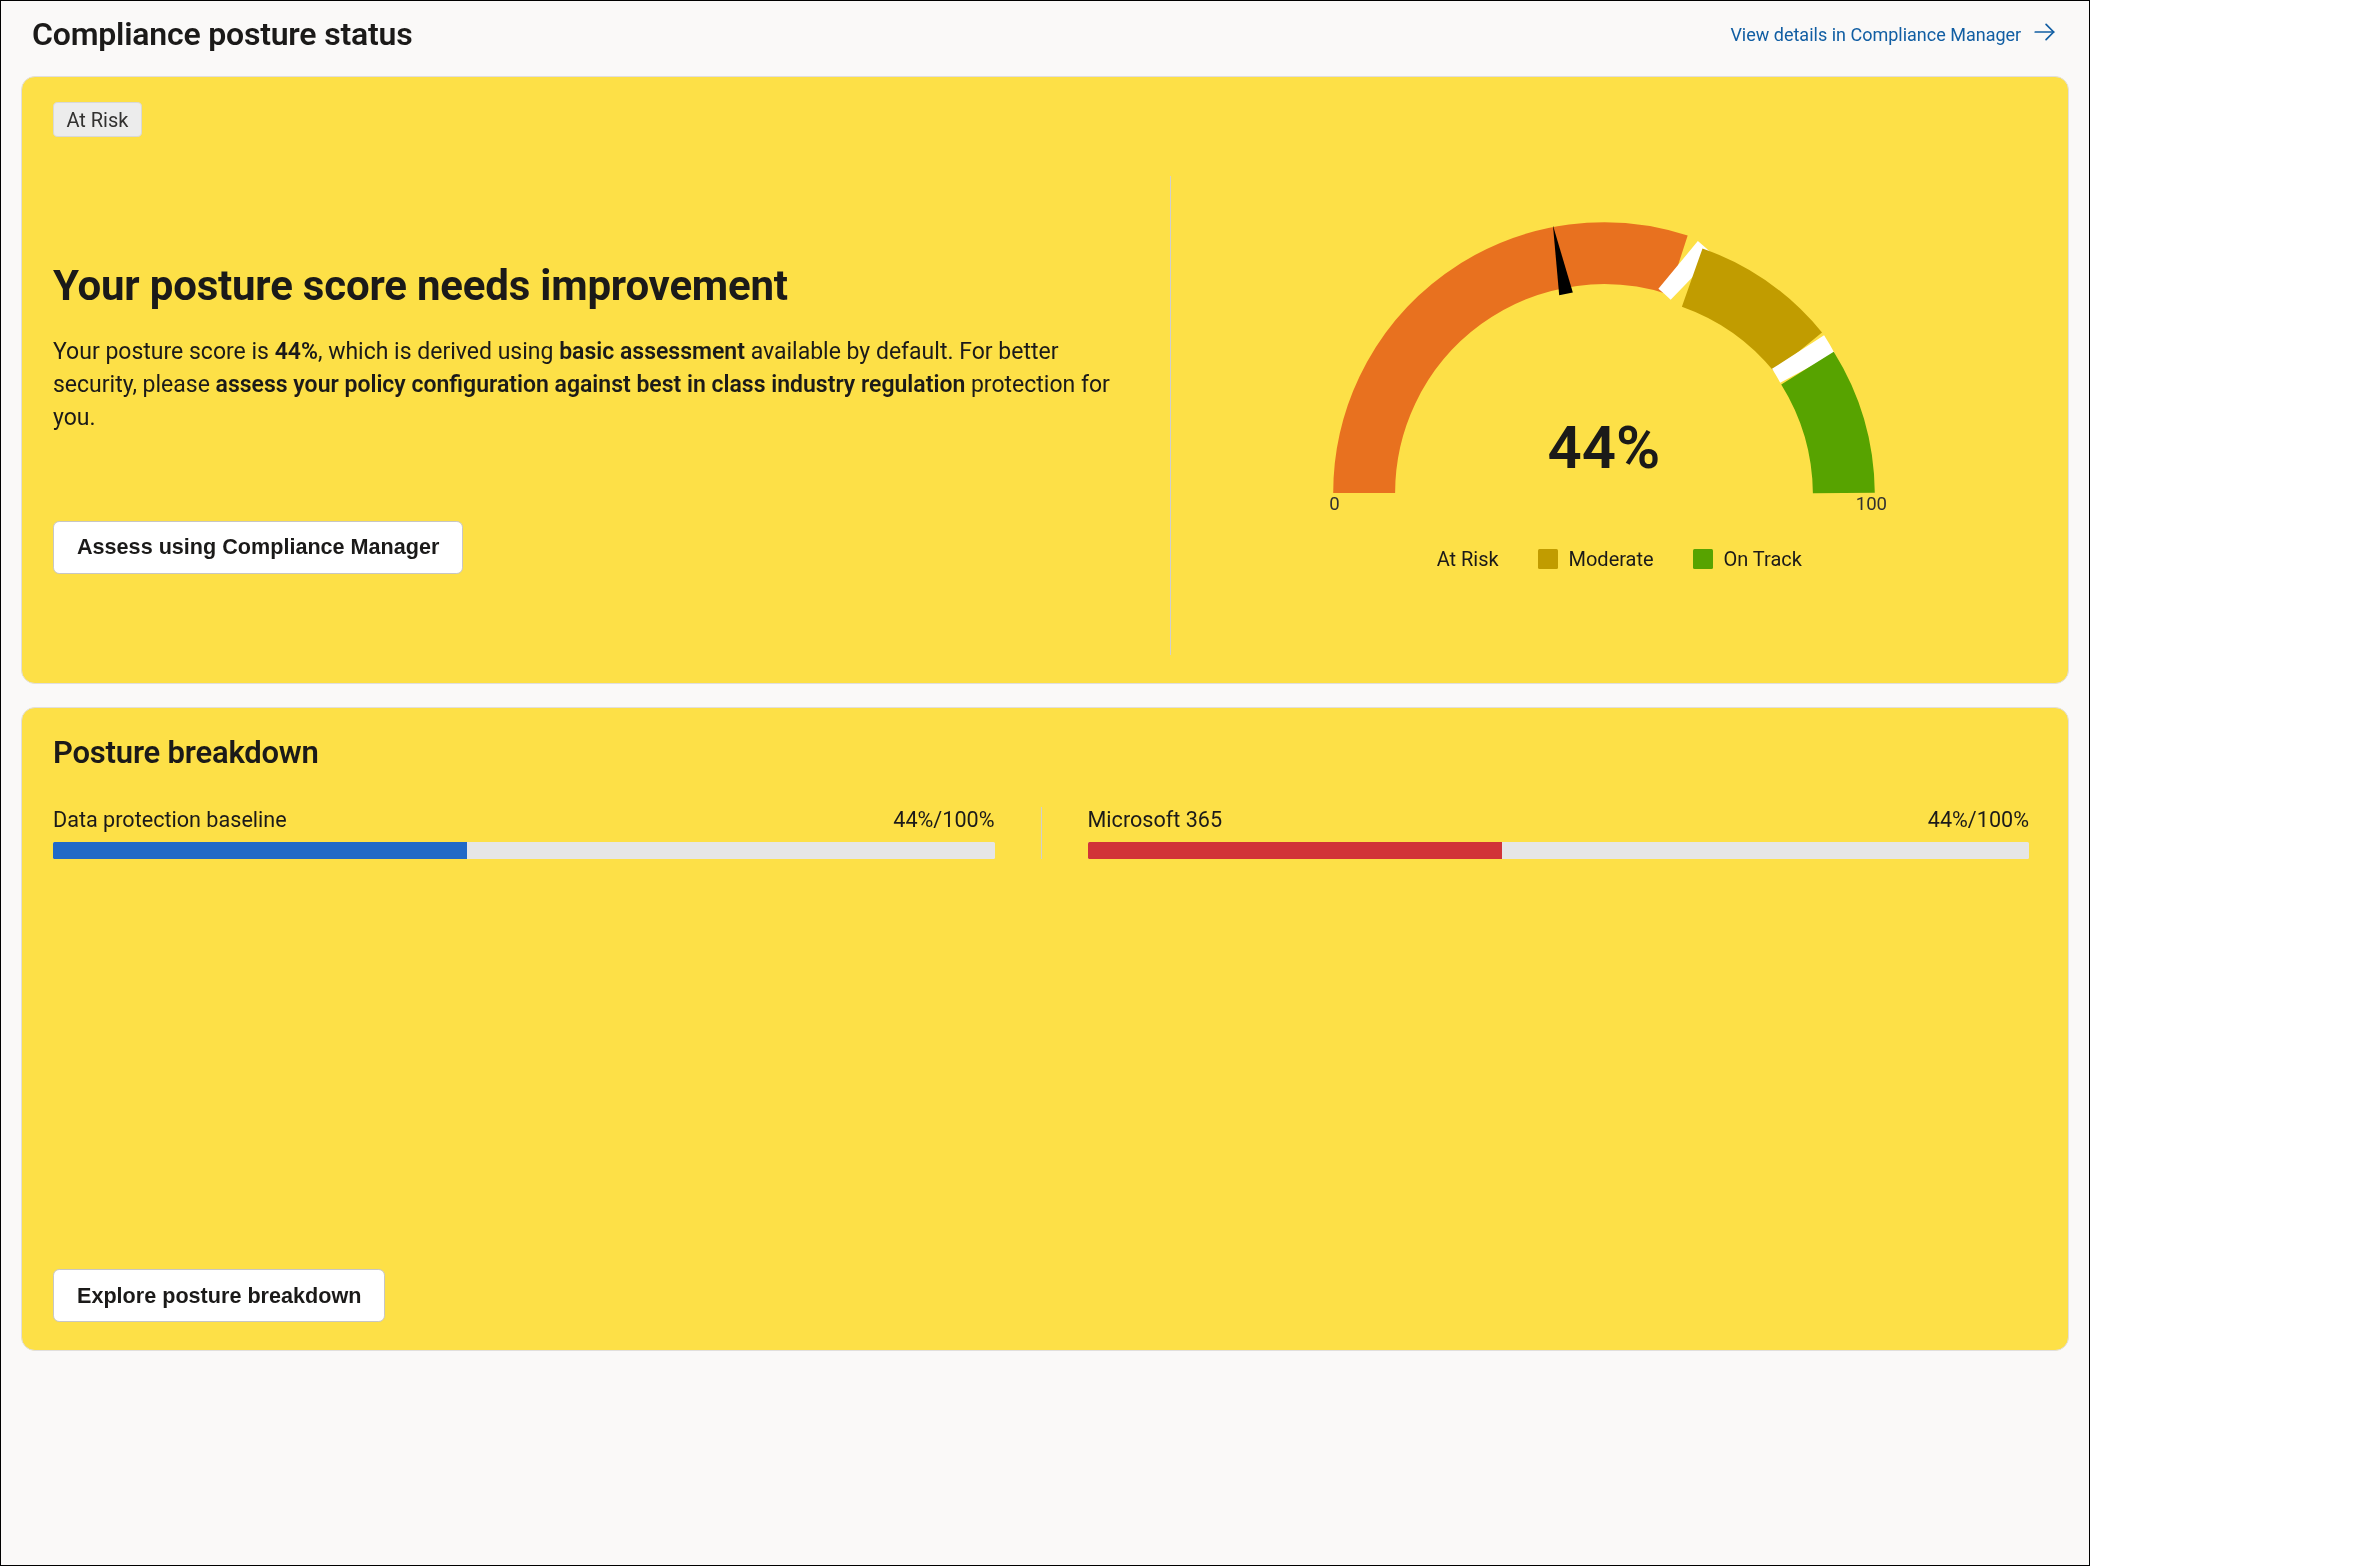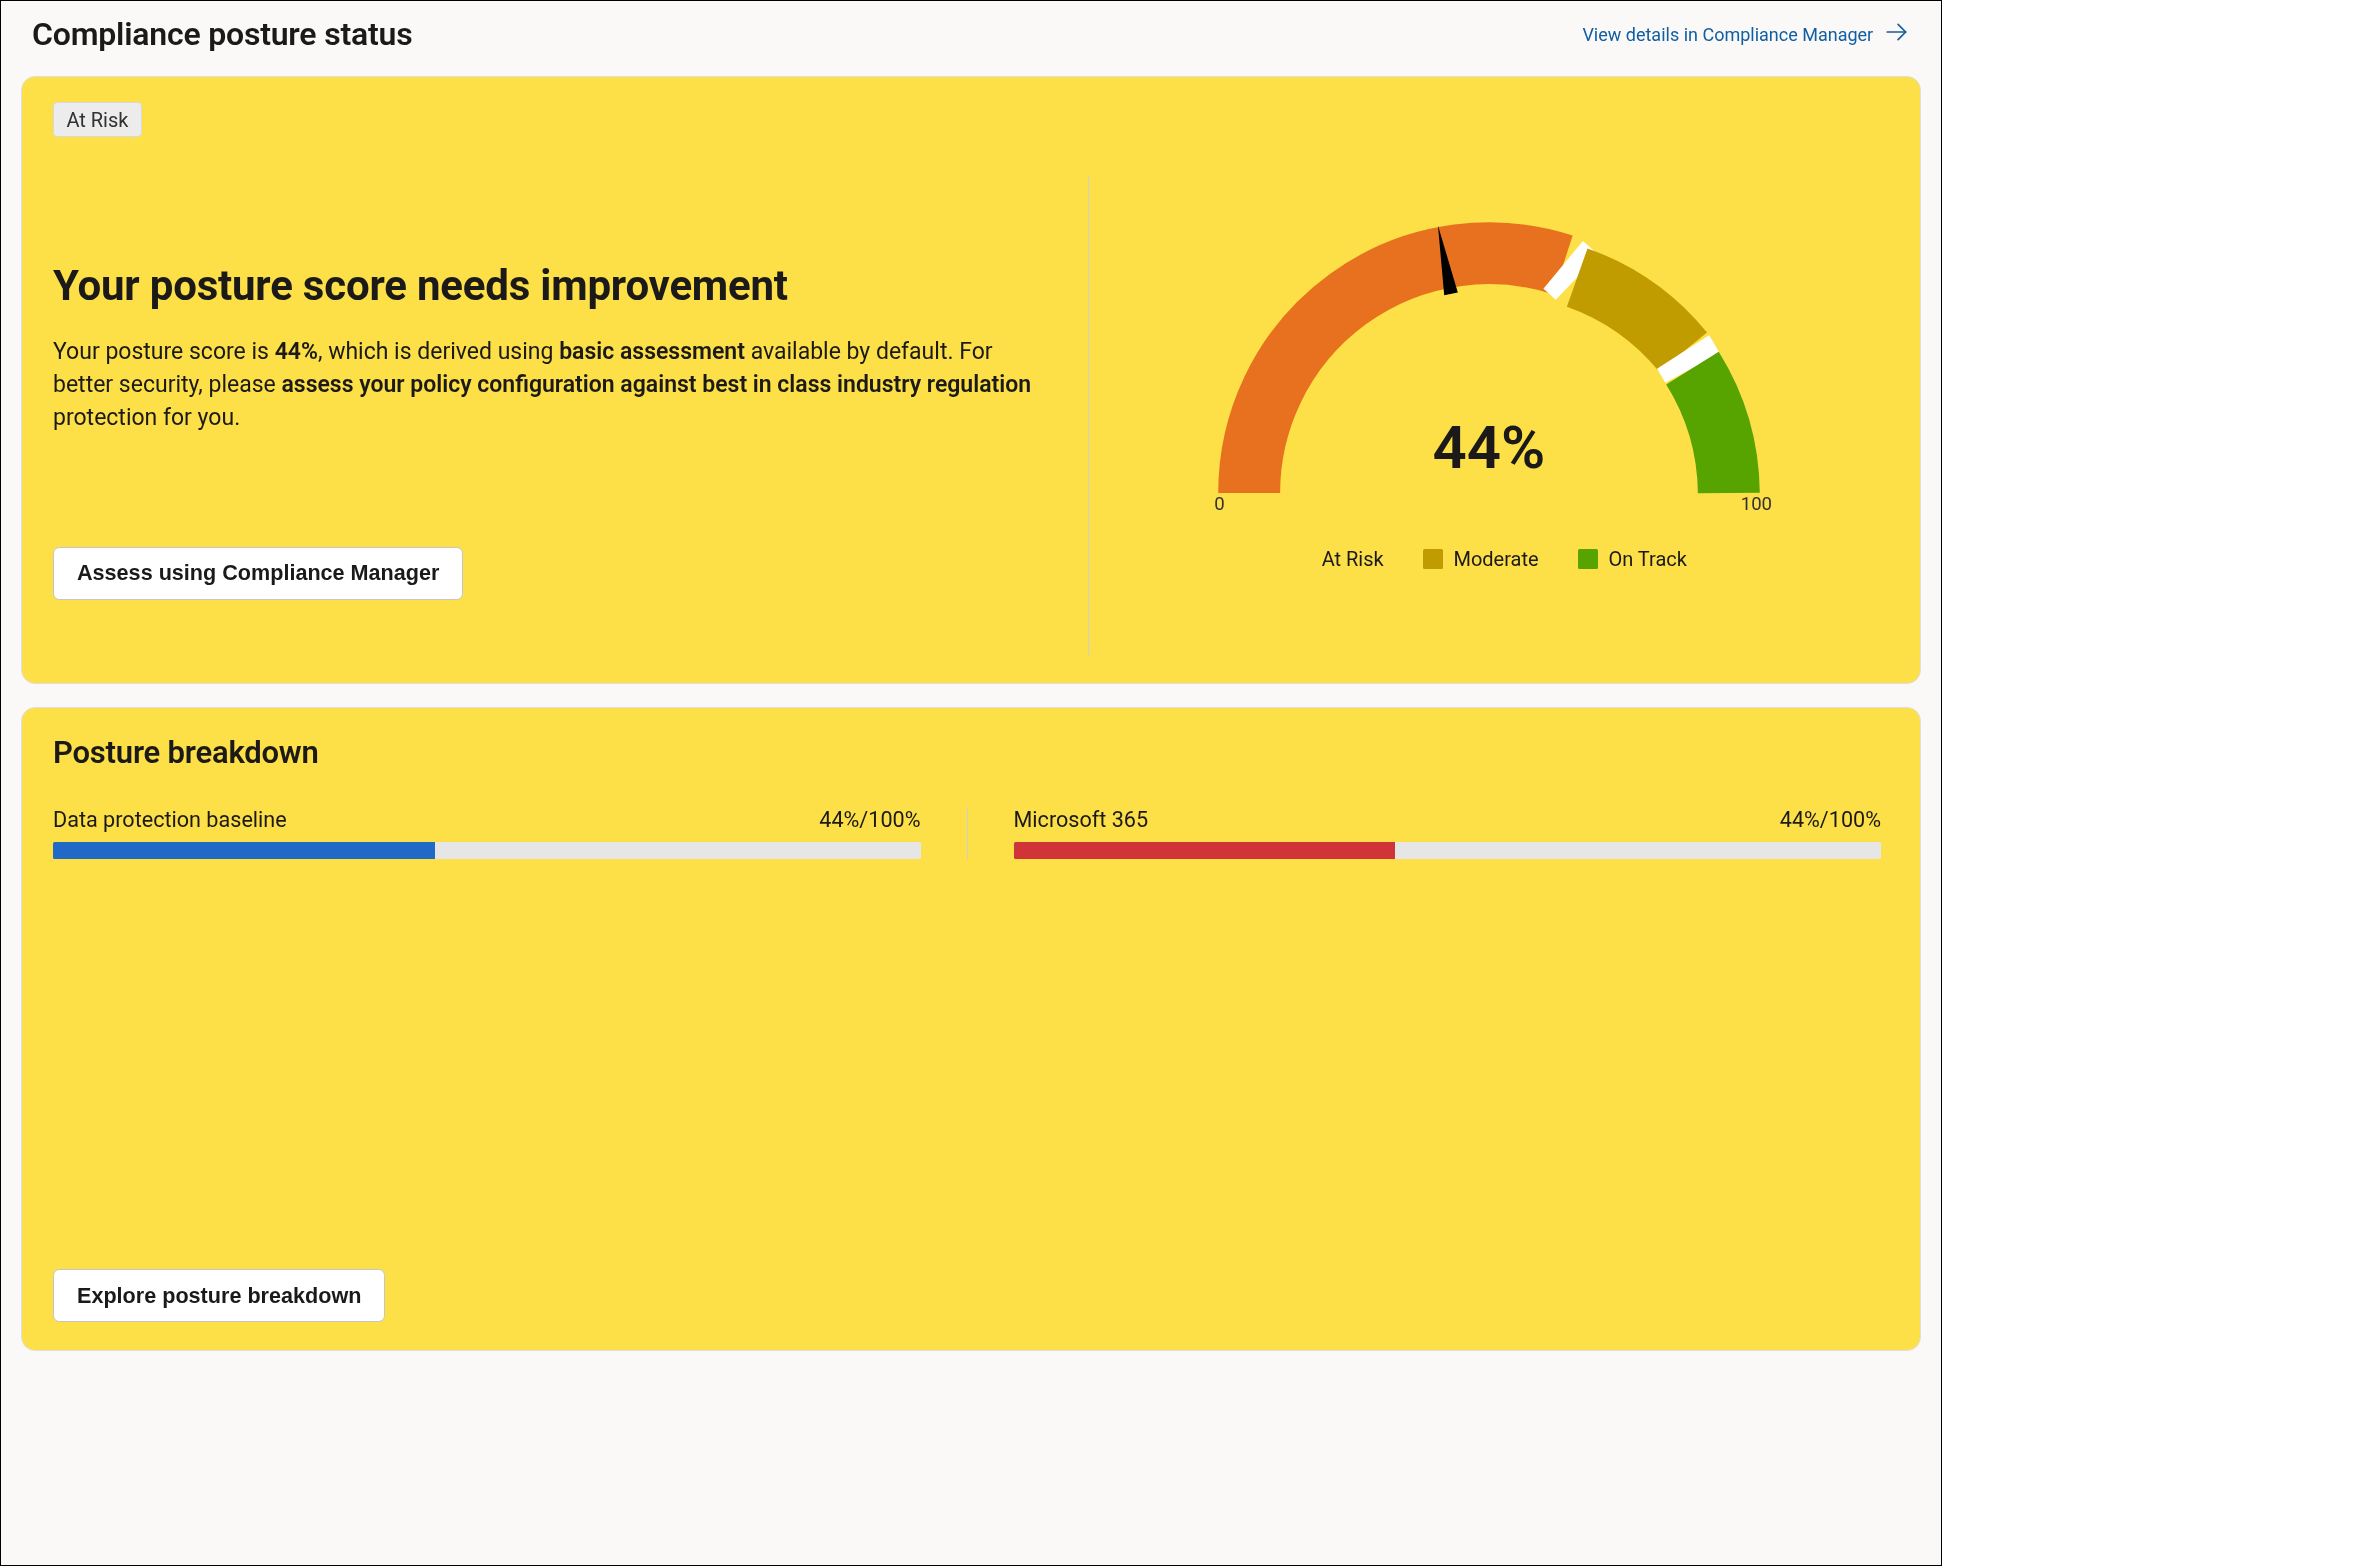--- a/index.html
+++ b/index.html
@@ -4,21 +4,21 @@
 <style>
   * { box-sizing: border-box; }
   html, body { margin: 0; padding: 0; }
   body {
     font-family: "Segoe UI", -apple-system, BlinkMacSystemFont, Roboto, "Helvetica Neue", Arial, sans-serif;
     background: #fff;
     color: #1b1a19;
   }
   .frame {
     border: 1.5px solid #000;
-    width: 1942px;
+    width: 2090px;
     height: 1566px;
     background: #faf9f8;
     padding: 0;
   }
   .header-row {
     display: flex;
     align-items: center;
     justify-content: space-between;
     padding: 14px 31px 23px 31px;
     background: #faf9f8;
@@ -99,21 +99,21 @@
     display: inline-block;
     background: #fff;
     border: 0.8px solid #c7c6c4;
     border-radius: 6.2px;
     padding: 12.4px 23px;
     font-size: 21.6px;
     font-weight: 600;
     color: #1b1a19;
     cursor: pointer;
   }
-  .top-card .btn { margin-top: 112px; text-align: right; }
+  .top-card .btn { margin-top: 86px; text-align: right; }
 
   
   .gauge-wrap {
     position: relative;
     width: 588px;
     height: 325px;
   }
   .gauge-svg { display: block; }
   .gauge-value {
     position: absolute;

